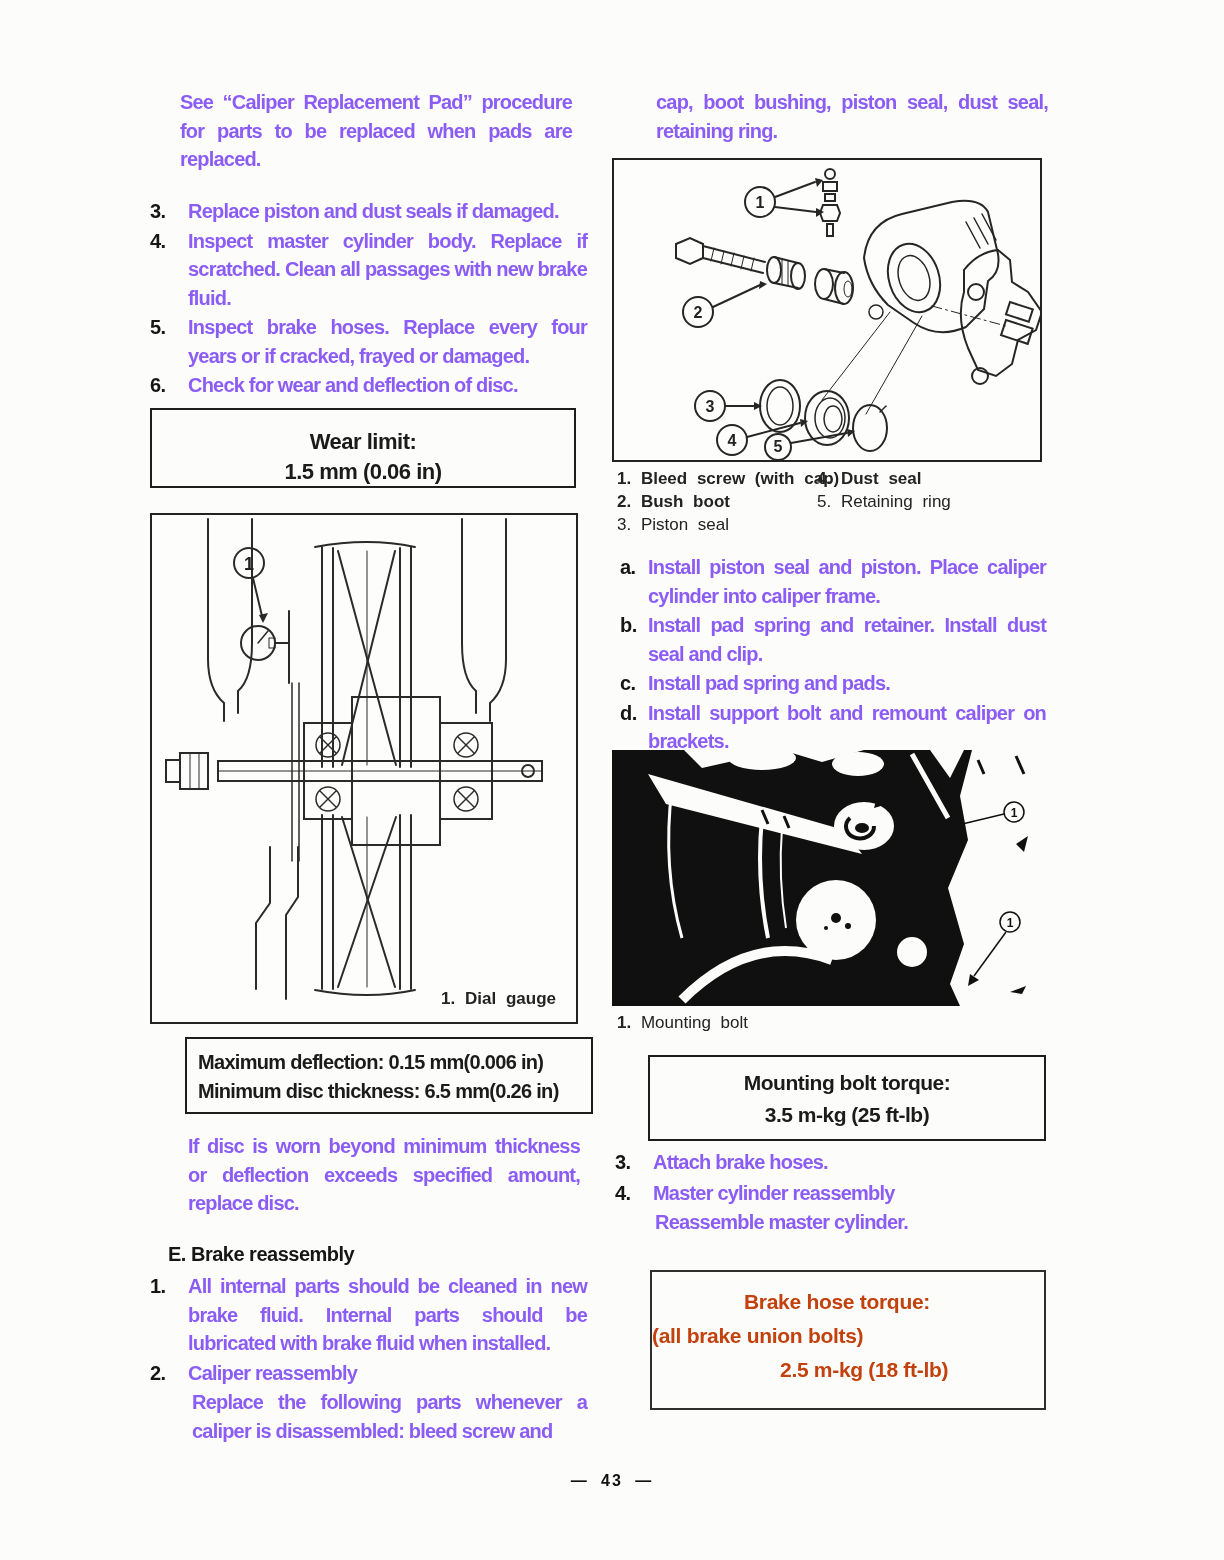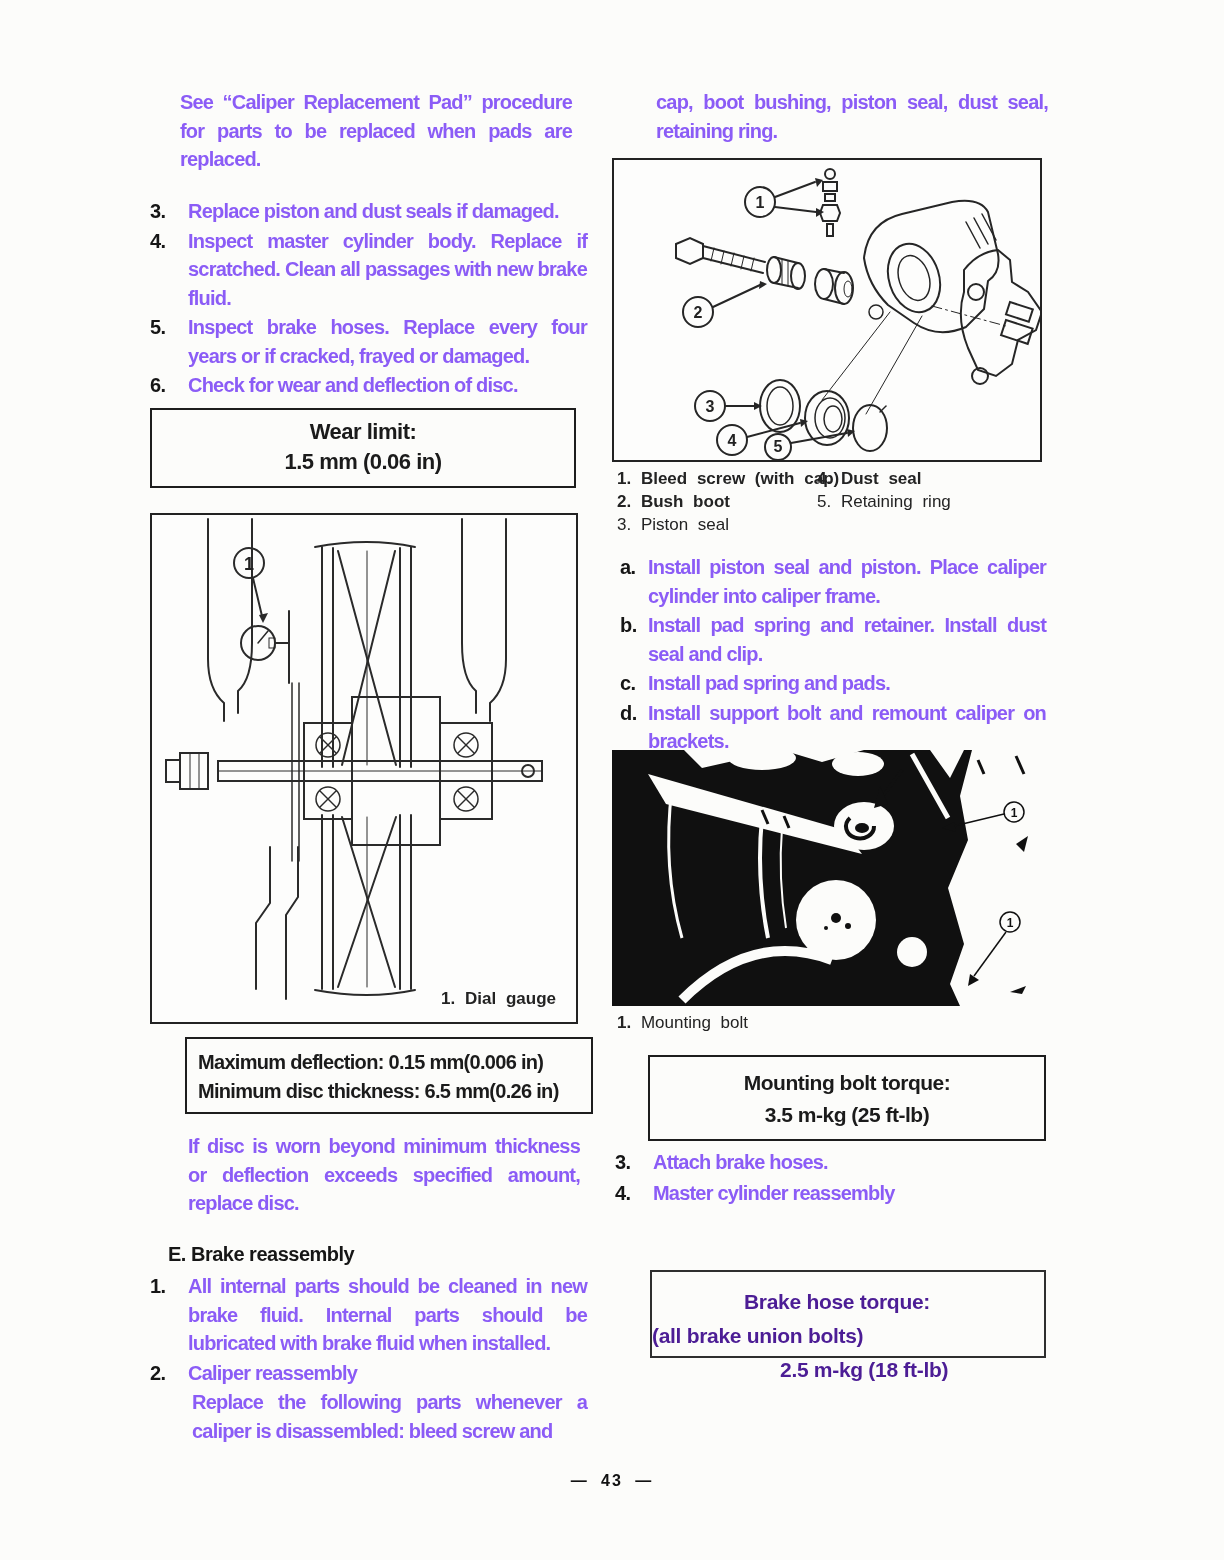--- a/index.html
+++ b/index.html
@@ -52,21 +52,21 @@
     <div class="li">
       <span class="num">5.</span>
       <span class="t p">Inspect brake hoses. Replace every four years or if cracked, frayed or damaged.</span>
     </div>
     <div class="li">
       <span class="num">6.</span>
       <span class="t p">Check for wear and deflection of disc.</span>
     </div>
   </div>
 
-  <div class="abs spec-box center" style="left:150px; top:408px; width:426px; height:80px; padding-top:7px; font-size:22px; line-height:30px; letter-spacing:-0.5px;">
+  <div class="abs spec-box center" style="left:150px; top:408px; width:426px; height:80px; padding-top:17px; font-size:22px; line-height:30px; letter-spacing:-0.5px;">
     <div>Wear limit:</div>
     <div>1.5 mm (0.06 in)</div>
   </div>
 
   <div class="abs figbox" style="left:150px; top:513px; width:428px; height:511px;">
     <svg width="424" height="507" viewBox="0 0 424 507">
       <g stroke="#2a2a2a" stroke-width="2" fill="none" stroke-linecap="round">
 
         <path d="M163 32 q53 -10 100 0"></path>
         <line x1="170" y1="32" x2="170" y2="252"></line>
@@ -364,23 +364,27 @@
 
   <div class="abs" style="left:615px; top:1148px; width:432px;">
     <div class="li">
       <span class="num">3.</span>
       <span class="t p noj">Attach brake hoses.</span>
     </div>
     <div class="li" style="margin-top:2px;">
       <span class="num">4.</span>
       <span class="t p noj">Master cylinder reassembly</span>
     </div>
-  </div>
-
-  <div class="abs spec-box" style="left:650px; top:1270px; width:396px; height:88px; padding-top:13px; font-size:21px; line-height:34px; letter-spacing:-0.3px; color:#4c1d95; border-color:#2e2e2e;">
+    <div class="li">
+      <span class="num" style="width:40px;"></span>
+      <span class="t p noj">Reassemble master cylinder.</span>
+    </div>
+  </div>
+
+  <div class="abs spec-box" style="left:650px; top:1270px; width:396px; height:140px; padding-top:13px; font-size:21px; line-height:34px; letter-spacing:-0.3px; color:#c2410c; border-color:#2e2e2e;">
     <div style="padding-left:92px;">Brake hose torque:</div>
     <div style="">(all brake union bolts)</div>
     <div style="padding-left:128px;">2.5 m-kg (18 ft-lb)</div>
   </div>
 
   <div class="abs footer" style="top:1472px;">— 43 —</div>
 
 </div>
 
 </body></html>

